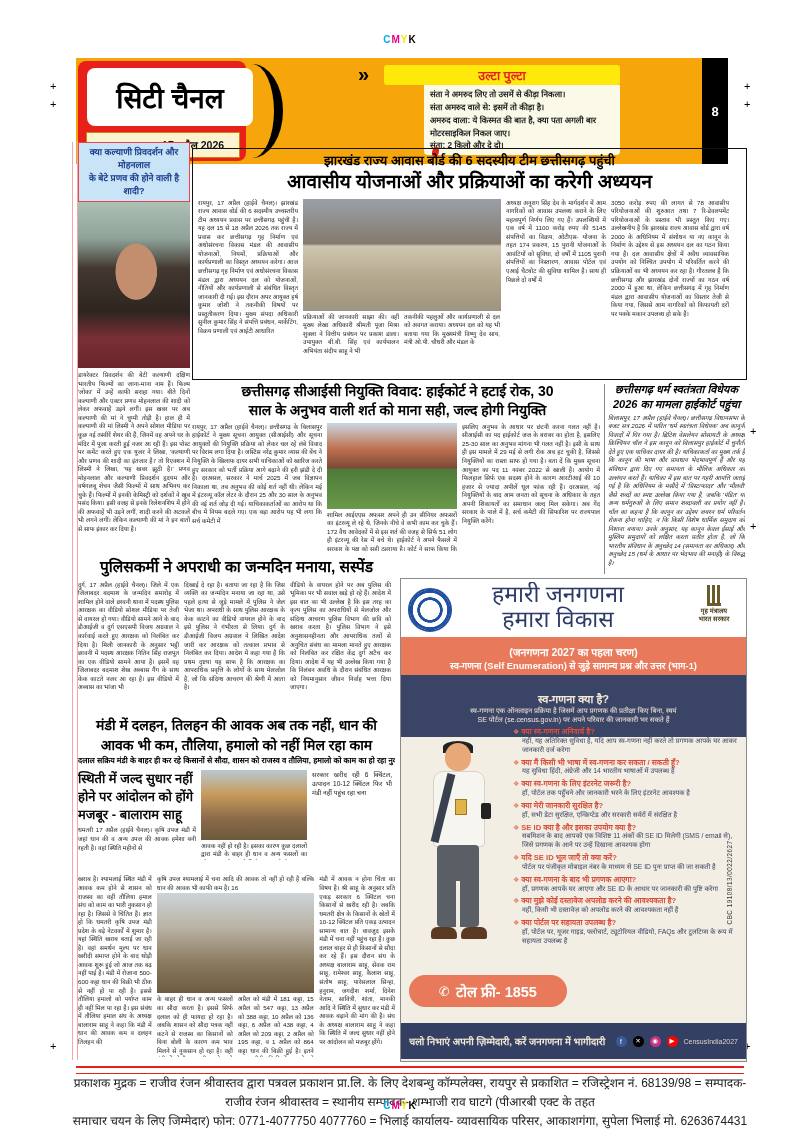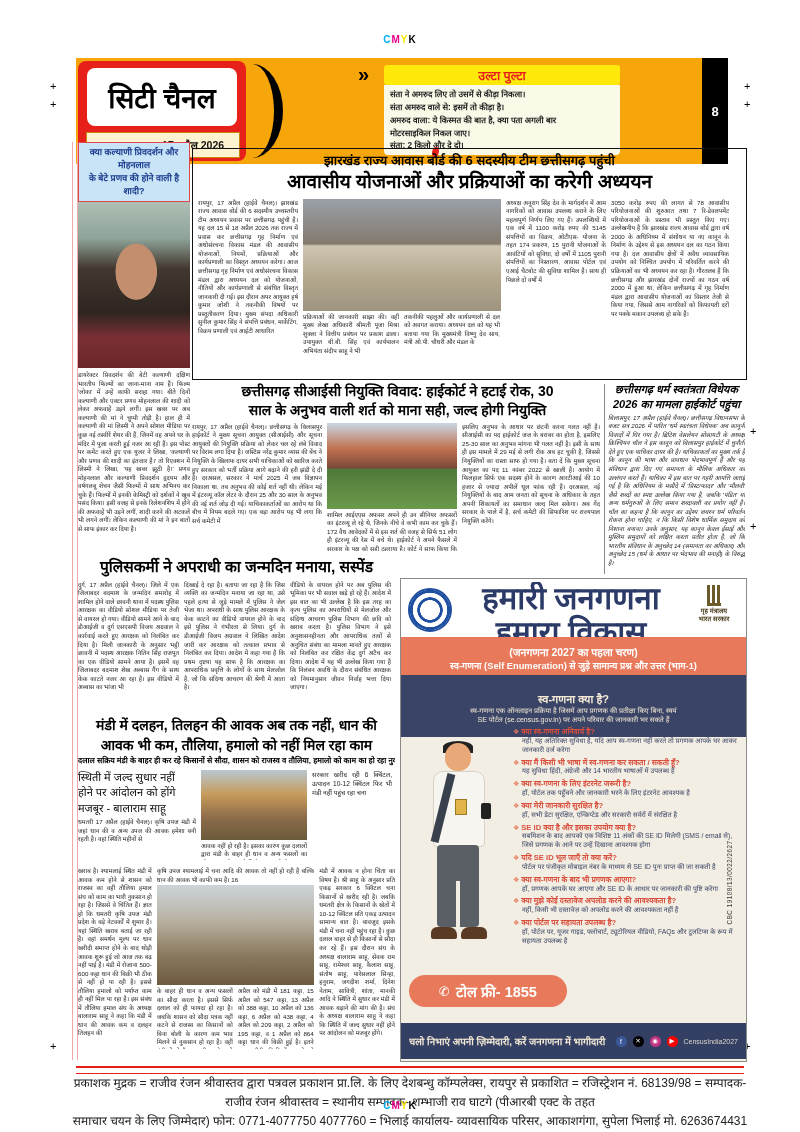--- a/index.html
+++ b/index.html
@@ -7,32 +7,32 @@
   .page{position:relative;width:800px;height:1132px;background:#fff;overflow:hidden;}
   .abs{position:absolute;}
   
   .mark{position:absolute;font-size:11px;color:#000;}
   
   .cmyk{position:absolute;left:0;right:0;text-align:center;font-size:10px;font-weight:bold;letter-spacing:1px;}
   .cmyk .c{color:#00AEEF}.cmyk .m{color:#EC008C}.cmyk .y{color:#F7E800}.cmyk .k{color:#000}
   
   .header{left:76px;top:58px;width:652px;height:106px;background:#F6A60B;}
   .masthead{position:absolute;left:2px;top:3px;width:168px;height:100px;background:#E8201A;border-radius:8px;}
-  .masthead-inner{position:absolute;left:9px;top:7px;width:150px;height:58px;background:#fff;border-radius:8px;
+  .masthead-inner{position:absolute;left:9px;top:7px;width:166px;height:58px;background:#fff;border-radius:8px;
     display:flex;align-items:center;justify-content:center;font-weight:bold;font-size:28px;color:#000;}
   .masthead-date{position:absolute;left:8px;top:71px;width:152px;height:24px;background:#FDF3D0;border:1px solid #C8860A;
     display:flex;align-items:center;justify-content:center;font-weight:bold;font-size:10.5px;color:#111;}
   .bracket{position:absolute;left:176px;top:6px;width:22px;height:94px;border-right:9px solid #000;
     border-radius:0 100% 100% 0 / 0 50% 50% 0;}
   .joke{position:absolute;left:308px;top:7px;width:236px;height:94px;}
   .joke-title{height:20px;background:#FFE90B;border-radius:3px;display:flex;align-items:center;justify-content:center;
     font-weight:bold;font-size:12.5px;color:#E8201A;position:relative;}
   .joke-chev{position:absolute;left:-26px;top:-2px;font-size:20px;font-weight:bold;color:#000;}
   .joke-body{background:#FBFAE9;border-radius:0 0 4px 4px;padding:3px 6px;font-size:8.3px;font-weight:bold;
-    line-height:1.55;color:#222;}
+    line-height:1.55;color:#222;margin-left:40px;}
   .pagenum{position:absolute;left:626px;top:0;width:26px;height:106px;background:#000;color:#fff;
     display:flex;align-items:center;justify-content:center;font-weight:bold;font-size:13px;}
   
   .pinkline{left:72px;top:142px;width:4px;height:918px;border-left:1.5px solid #F2A8A8;border-right:1.5px solid #F2A8A8;}
   .orn{position:absolute;width:7px;height:10px;background:#E8201A;border-radius:60% 40% 60% 40%;}
   
   .hl{font-weight:bold;text-align:center;white-space:nowrap;overflow:hidden;color:#000;}
   .cols{display:flex;gap:5px;}
   .col{font-size:6.2px;line-height:1.38;text-align:justify;overflow:hidden;color:#1a1a1a;}
   .sec{position:absolute;overflow:hidden;}
@@ -44,33 +44,33 @@
      linear-gradient(180deg,#AEBFB4 0%,#8FA398 22%,#433830 40%,#2E2520 66%,#7A2F35 82%,#6B252B 100%);}
   
   .mainbox{border:1.5px solid #111;padding:4px 5px;}
   .meeting-photo{height:112px;background:
      linear-gradient(180deg,#9AA0A8 0%,#847A6E 40%,#CFC6B2 42%,#B4A88E 70%,#9E9480 100%);}
   
   .court-photo{height:86px;background:
      linear-gradient(180deg,#C9D6E2 0%,#C0714F 30%,#7C4A38 52%,#4E7A3A 54%,#6A9A4A 100%);}
   .vr{position:absolute;width:0;border-left:1px solid #888;}
   
-  .kicker{font-weight:normal;font-size:11px;color:#0A0A0A;line-height:1.4;}
+  .kicker{font-weight:bold;font-size:13px;color:#0A0A0A;line-height:1.4;}
   .protest-photo{height:70px;background:
      linear-gradient(180deg,#B8C8D2 0%,#C79A5A 35%,#8A6A4A 70%,#6A5A3A 100%);}
   .warehouse-photo{height:100px;background:
      linear-gradient(180deg,#CDD4D8 0%,#B9B2A4 35%,#8A7A5E 70%,#6E5A40 100%);}
   
   .census{left:400px;top:578px;width:345px;height:482px;background:#F3EEE3;border:1px solid #8a8a8a;}
   .cen-head{position:absolute;left:0;top:0;width:100%;height:58px;background:#fff;}
   .cen-logo{position:absolute;left:7px;top:9px;width:40px;height:40px;border-radius:50%;
     background:radial-gradient(circle,#fff 0 34%,#1E4FA0 36% 44%,#fff 46% 60%,#1E4FA0 62% 70%,#fff 72%);
     border:2px solid #1E4FA0;}
-  .cen-title{position:absolute;left:55px;top:3px;width:230px;text-align:center;color:#2B3A67;font-weight:bold;
-    font-size:31px;line-height:1.1;white-space:nowrap;overflow:hidden;}
+  .cen-title{position:absolute;left:42px;top:3px;width:230px;text-align:center;color:#2B3A67;font-weight:normal;
+    font-size:23px;line-height:1.1;white-space:nowrap;overflow:hidden;}
   .emblem{position:absolute;right:6px;top:6px;width:52px;text-align:center;font-size:6.5px;font-weight:bold;color:#4a3a1a;line-height:1.2;}
   .emblem-icon{width:14px;height:18px;margin:0 auto 1px;
     background:repeating-linear-gradient(90deg,#6b5a2a 0 3px,#fff 3px 5px);border-bottom:3px solid #6b5a2a;}
   .cen-orange{position:absolute;left:0;top:58px;width:100%;height:38px;background:#E8795A;color:#fff;
     text-align:center;font-weight:bold;padding-top:8px;box-sizing:border-box;}
   .cen-navy{position:absolute;left:0;top:96px;width:100%;height:62px;background:#3A4466;color:#F3E9D5;
     text-align:center;padding-top:16px;box-sizing:border-box;}
   .qa-zone{position:absolute;left:0;top:146px;width:100%;height:298px;}
   .qa-list{position:absolute;left:112px;top:2px;width:226px;}
   .qa-item{margin-bottom:3px;}

